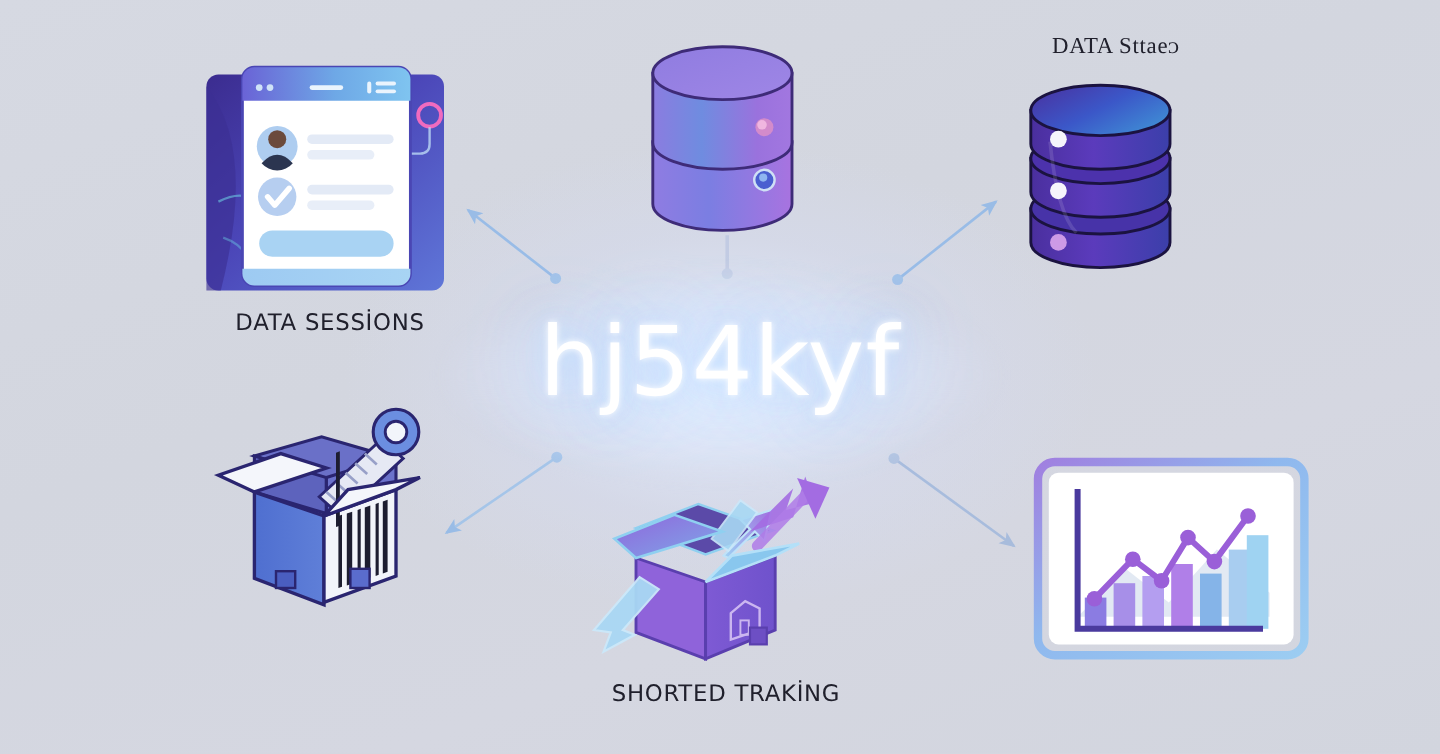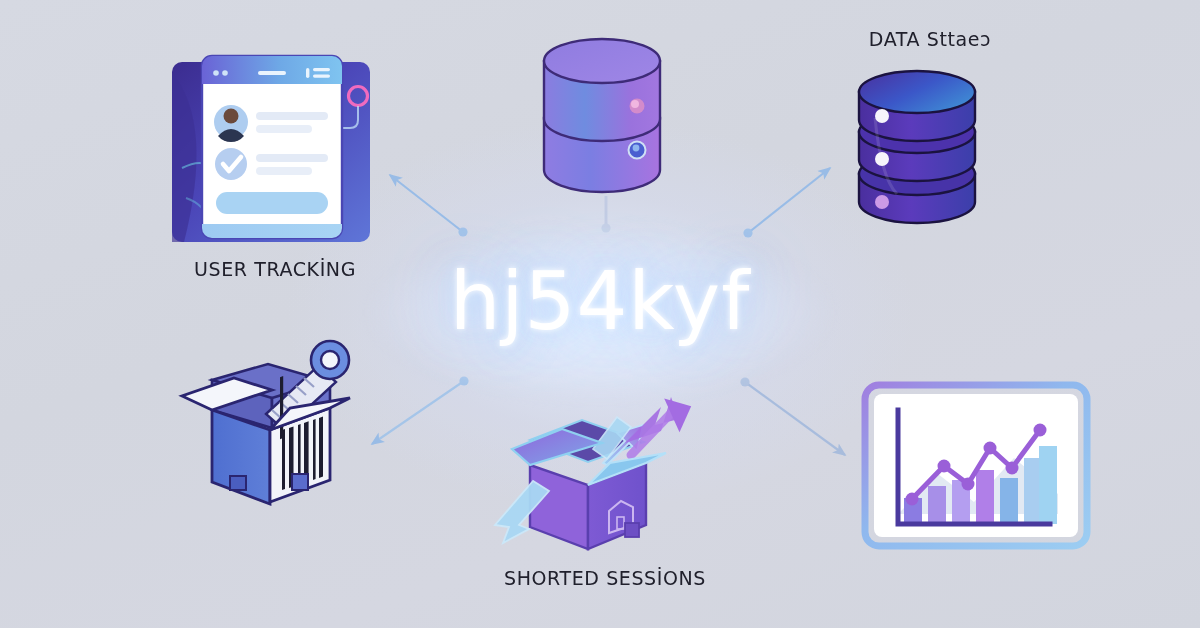--- a/index.html
+++ b/index.html
@@ -59,21 +59,21 @@
     font-family: "DejaVu Sans", sans-serif;
   }
 
   
   #node-user-sessions   { left: 160px; top: 48px;  width: 225px; height: 205px; }
   #label-user-sessions  { left: 150px; top: 258px; width: 250px; }
 
   #node-database-primary{ left: 532px; top: 26px;  width: 145px; height: 180px; }
 
   #node-data-storage    { left: 845px; top: 62px;  width: 170px; height: 185px; }
-  #label-data-storage   { left: 815px; top: 28px;  width: 230px; }
+  #label-data-storage   { left: 815px; top: 28px;  width: 230px; font-family: Liberation Serif, serif; }
 
   #node-product-tracking{ left: 168px; top: 330px; width: 200px; height: 185px; }
   #label-product-tracking{left: 145px; top: 528px; width: 280px; }
 
   #node-shipment-tracking{left: 485px; top: 385px; width: 215px; height: 170px; }
   #label-shipment-tracking{left: 470px;top: 567px; width: 270px; }
 
   #node-analytics       { left: 862px; top: 382px; width: 228px; height: 167px; }
 
   svg.icon { display: block; overflow: visible; }
@@ -168,21 +168,21 @@
       <circle cx="71" cy="116" r="16" fill="#b6cef0"></circle>
       <path d="M63 116 l6 7 l12 -14" stroke="#ffffff" stroke-width="4.6" fill="none" stroke-linecap="round" stroke-linejoin="round"></path>
       <rect x="96" y="106" width="72" height="8" rx="4" fill="#e3eaf6"></rect>
       <rect x="96" y="119" width="56" height="8" rx="4" fill="#e8eef8"></rect>
 
       <rect x="56" y="144" width="112" height="22" rx="11" fill="#a9d3f3"></rect>
 
       <path d="M42 176 h140 v4 a10 10 0 0 1 -10 10 h-120 a10 10 0 0 1 -10 -10 Z" fill="url(#usFoot)"></path>
     </svg>
   </div>
-  <div class="node-label" id="label-user-sessions">USER TRACKİNG</div>
+  <div class="node-label" id="label-user-sessions">DATA SESSİONS</div>
 
   <div class="node" id="node-database-primary">
     <svg class="icon" width="145" height="180" viewBox="0 0 145 180">
       <defs>
         <linearGradient id="dbTop" x1="0" y1="0" x2="1" y2="1">
           <stop offset="0%" stop-color="#8f7ce0"></stop>
           <stop offset="100%" stop-color="#9f86e6"></stop>
         </linearGradient>
         <linearGradient id="dbBand1" x1="0" y1="0" x2="1" y2="0">
           <stop offset="0%" stop-color="#8b7ce0"></stop>
@@ -326,21 +326,21 @@
       <path d="M124 126 l12 -10 l12 6 l0 18 l-24 8 Z" fill="none" stroke="#cbb6f0" stroke-width="2"></path>
       <rect x="132" y="132" width="7" height="12" fill="none" stroke="#cbb6f0" stroke-width="1.6"></rect>
       <rect x="140" y="138" width="14" height="14" fill="#6d4fc4" stroke="#5a3fae" stroke-width="1.8"></rect>
 
       <path d="M45 80 l-18 -16 l50 -20 l40 14 Z" fill="url(#stFlap)" stroke="#8fd0f0" stroke-width="2.2"></path>
       <path d="M103 100 l22 -22 l56 -10 l-20 10 Z" fill="#89c7ee" stroke="#b4e0f8" stroke-width="2.2"></path>
 
       <path d="M48 96 l-38 44 l14 2 l-6 16 l26 -14 l-10 -4 l30 -34 Z" fill="#a9d8f4" stroke="#cbe8fa" stroke-width="1.8" opacity="0.95"></path>
     </svg>
   </div>
-  <div class="node-label" id="label-shipment-tracking">SHORTED SESSİONS</div>
+  <div class="node-label" id="label-shipment-tracking">SHORTED TRAKİNG</div>
 
   <div class="node" id="node-analytics">
     <svg class="icon" width="228" height="167" viewBox="0 0 228 167">
       <defs>
         <linearGradient id="anFrame" x1="0" y1="0" x2="1" y2="1">
           <stop offset="0%" stop-color="#a07fe0"></stop>
           <stop offset="45%" stop-color="#8fb8ee"></stop>
           <stop offset="100%" stop-color="#9ccdf2"></stop>
         </linearGradient>
       </defs>

